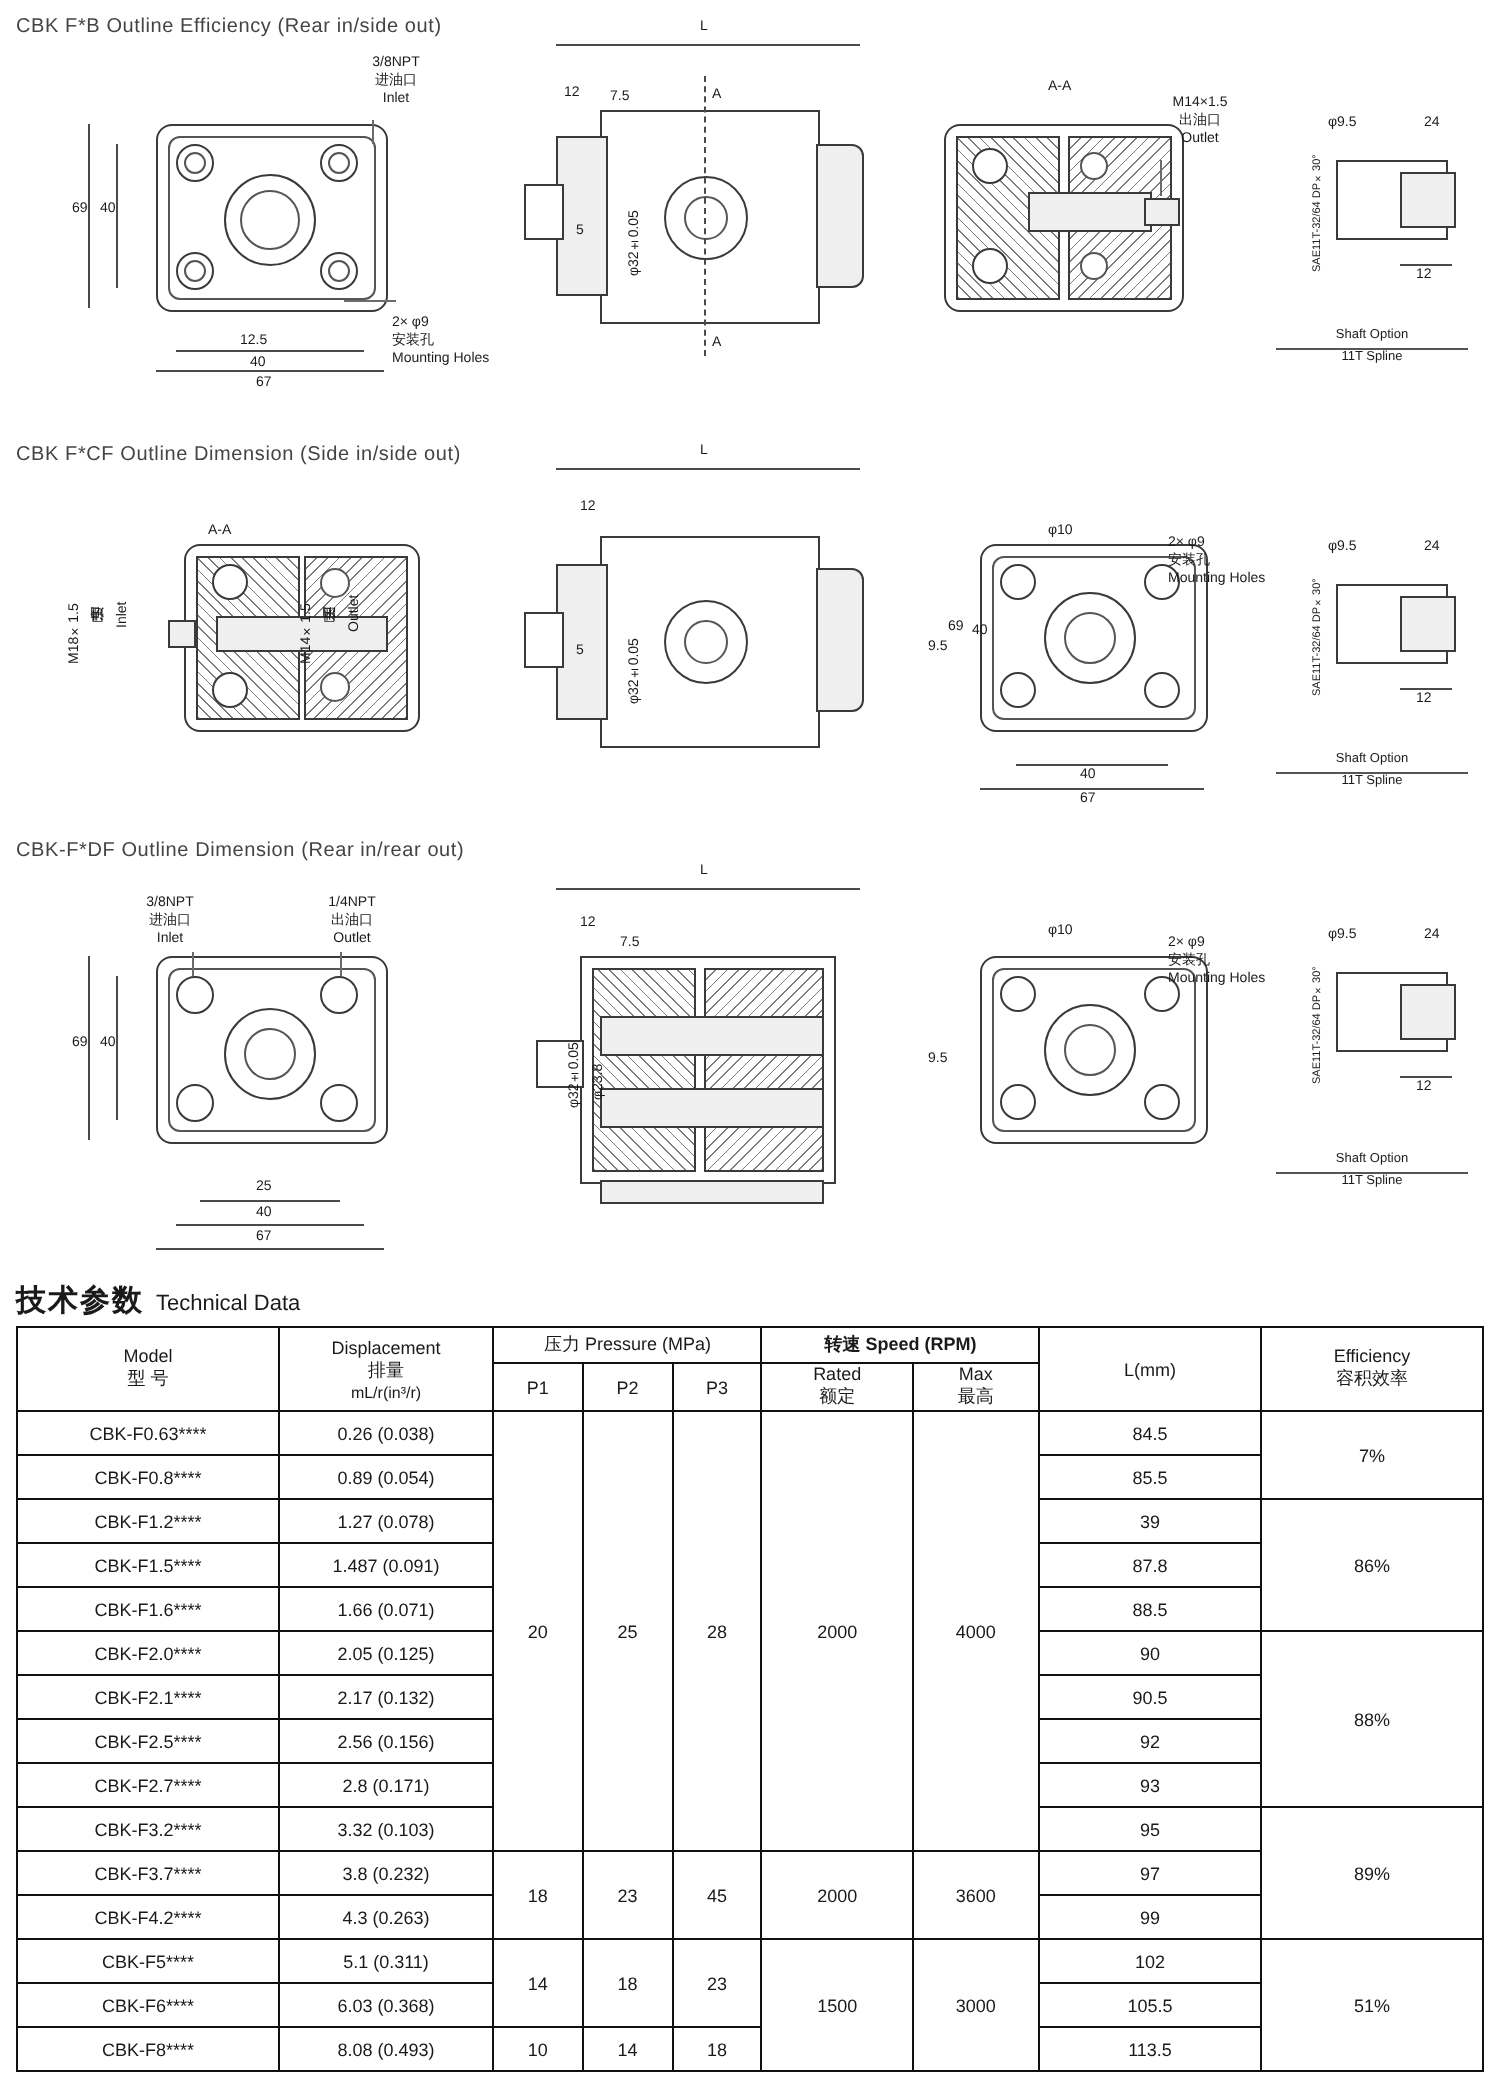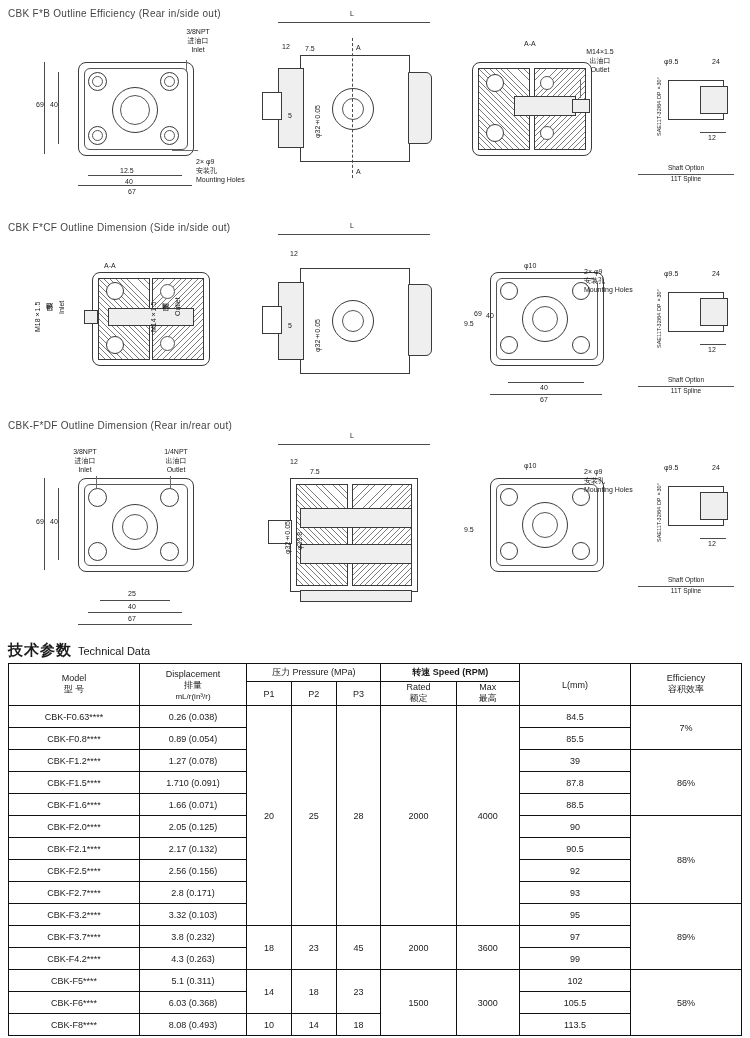--- a/index.html
+++ b/index.html
@@ -358,21 +358,21 @@
           <td>85.5</td>
         </tr>
         <tr>
           <td class="modelcell">CBK-F1.2****</td>
           <td>1.27 (0.078)</td>
           <td>39</td>
           <td rowspan="3">86%</td>
         </tr>
         <tr>
           <td class="modelcell">CBK-F1.5****</td>
-          <td>1.710 (0.091)</td>
+          <td>1.487 (0.091)</td>
           <td>87.8</td>
         </tr>
         <tr>
           <td class="modelcell">CBK-F1.6****</td>
           <td>1.66 (0.071)</td>
           <td>88.5</td>
         </tr>
         <tr>
           <td class="modelcell">CBK-F2.0****</td>
           <td>2.05 (0.125)</td>
@@ -417,21 +417,21 @@
         </tr>
         <tr>
           <td class="modelcell">CBK-F5****</td>
           <td>5.1 (0.311)</td>
           <td rowspan="2">14</td>
           <td rowspan="2">18</td>
           <td rowspan="2">23</td>
           <td rowspan="3">1500</td>
           <td rowspan="3">3000</td>
           <td>102</td>
-          <td rowspan="3">58%</td>
+          <td rowspan="3">51%</td>
         </tr>
         <tr>
           <td class="modelcell">CBK-F6****</td>
           <td>6.03 (0.368)</td>
           <td>105.5</td>
         </tr>
         <tr>
           <td class="modelcell">CBK-F8****</td>
           <td>8.08 (0.493)</td>
           <td rowspan="1">10</td>

